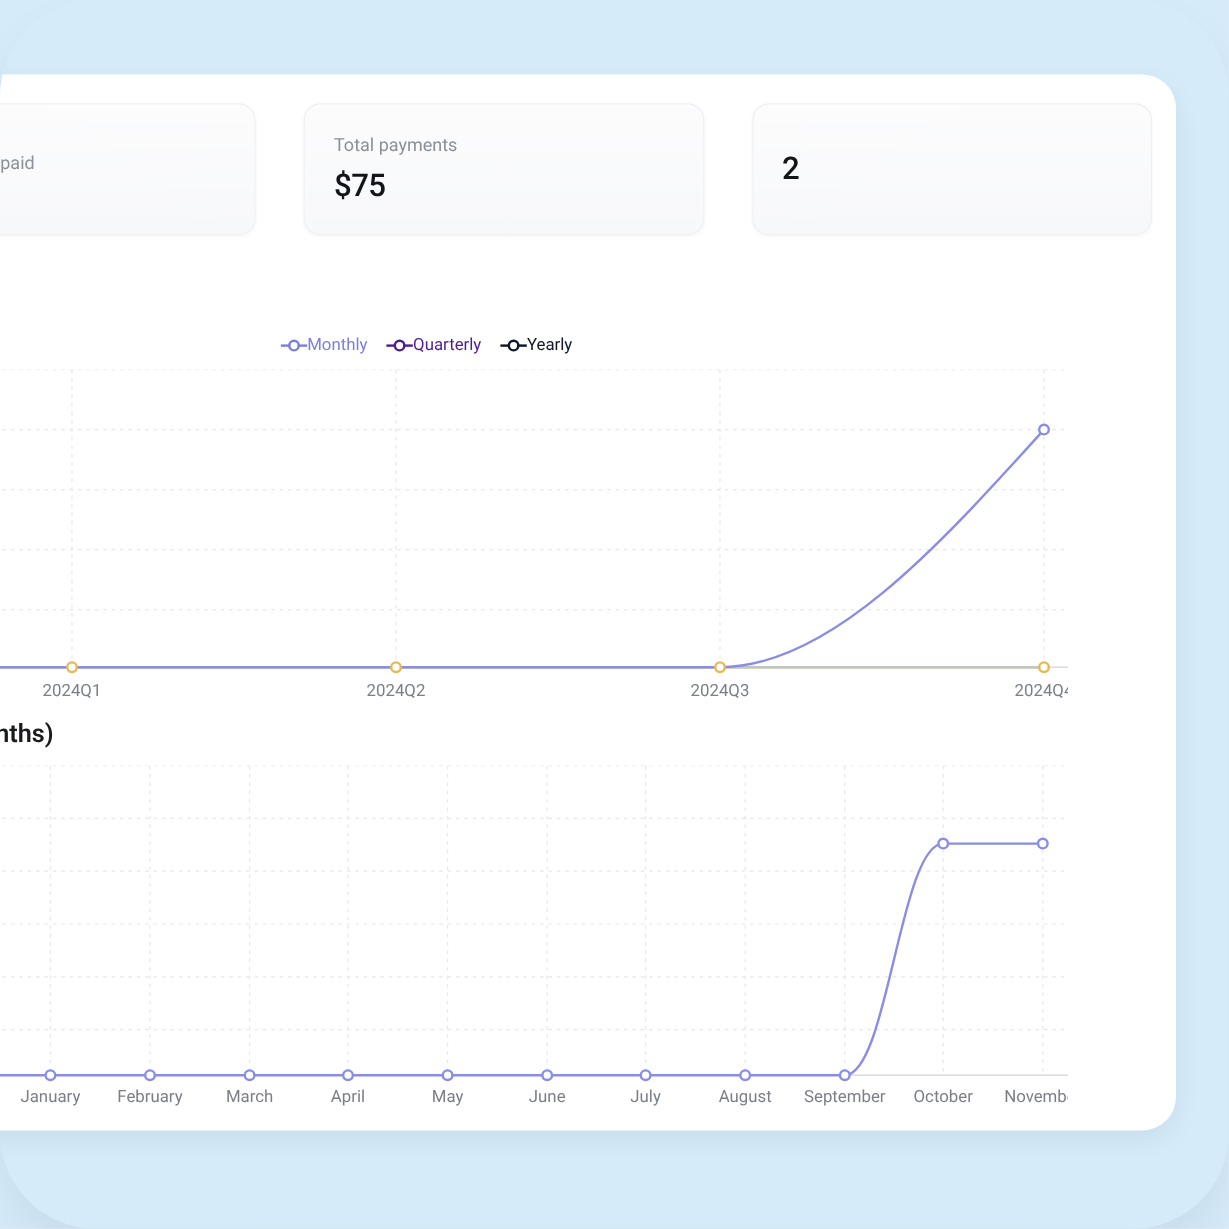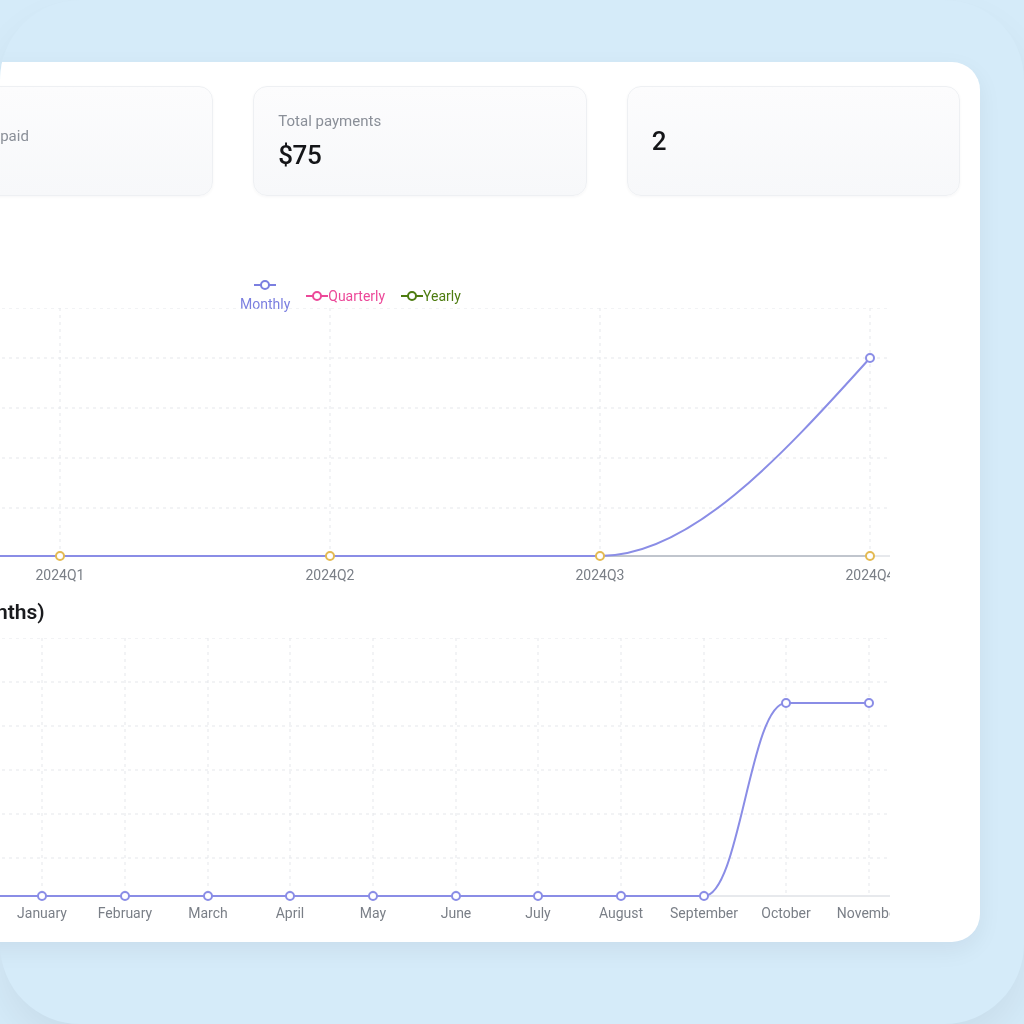--- a/index.html
+++ b/index.html
@@ -59,23 +59,23 @@
   .legend .item { display: flex; align-items: center; gap: 6px; }
   .legend .dot {
     width: 10px; height: 10px; border: 2px solid currentColor; border-radius: 50%;
     background: #fff; position: relative;
   }
   .legend .dash {
     width: 8px; height: 2px; background: currentColor; position: absolute;
   }
   .legend .dash.left { left: -8px; top: 50%; transform: translateY(-50%); }
   .legend .dash.right { right: -8px; top: 50%; transform: translateY(-50%); }
-  .legend .monthly  { color: #7b7fe0; flex-direction: column; }
-  .legend .quarterly{ color: #ec4899; }
-  .legend .yearly   { color: #4d7c0f; }
+  .legend .monthly  { color: #7b7fe0; }
+  .legend .quarterly{ color: #4c1d95; }
+  .legend .yearly   { color: #0f172a; }
 
   
   .chart {
     position: absolute;
   }
   .chart svg { display: block; }
 
   .chart-1 { top: 246px; left: 100px; width: 930px; height: 280px; }
   .chart-2 { top: 576px; left: 100px; width: 930px; height: 290px; }
 

